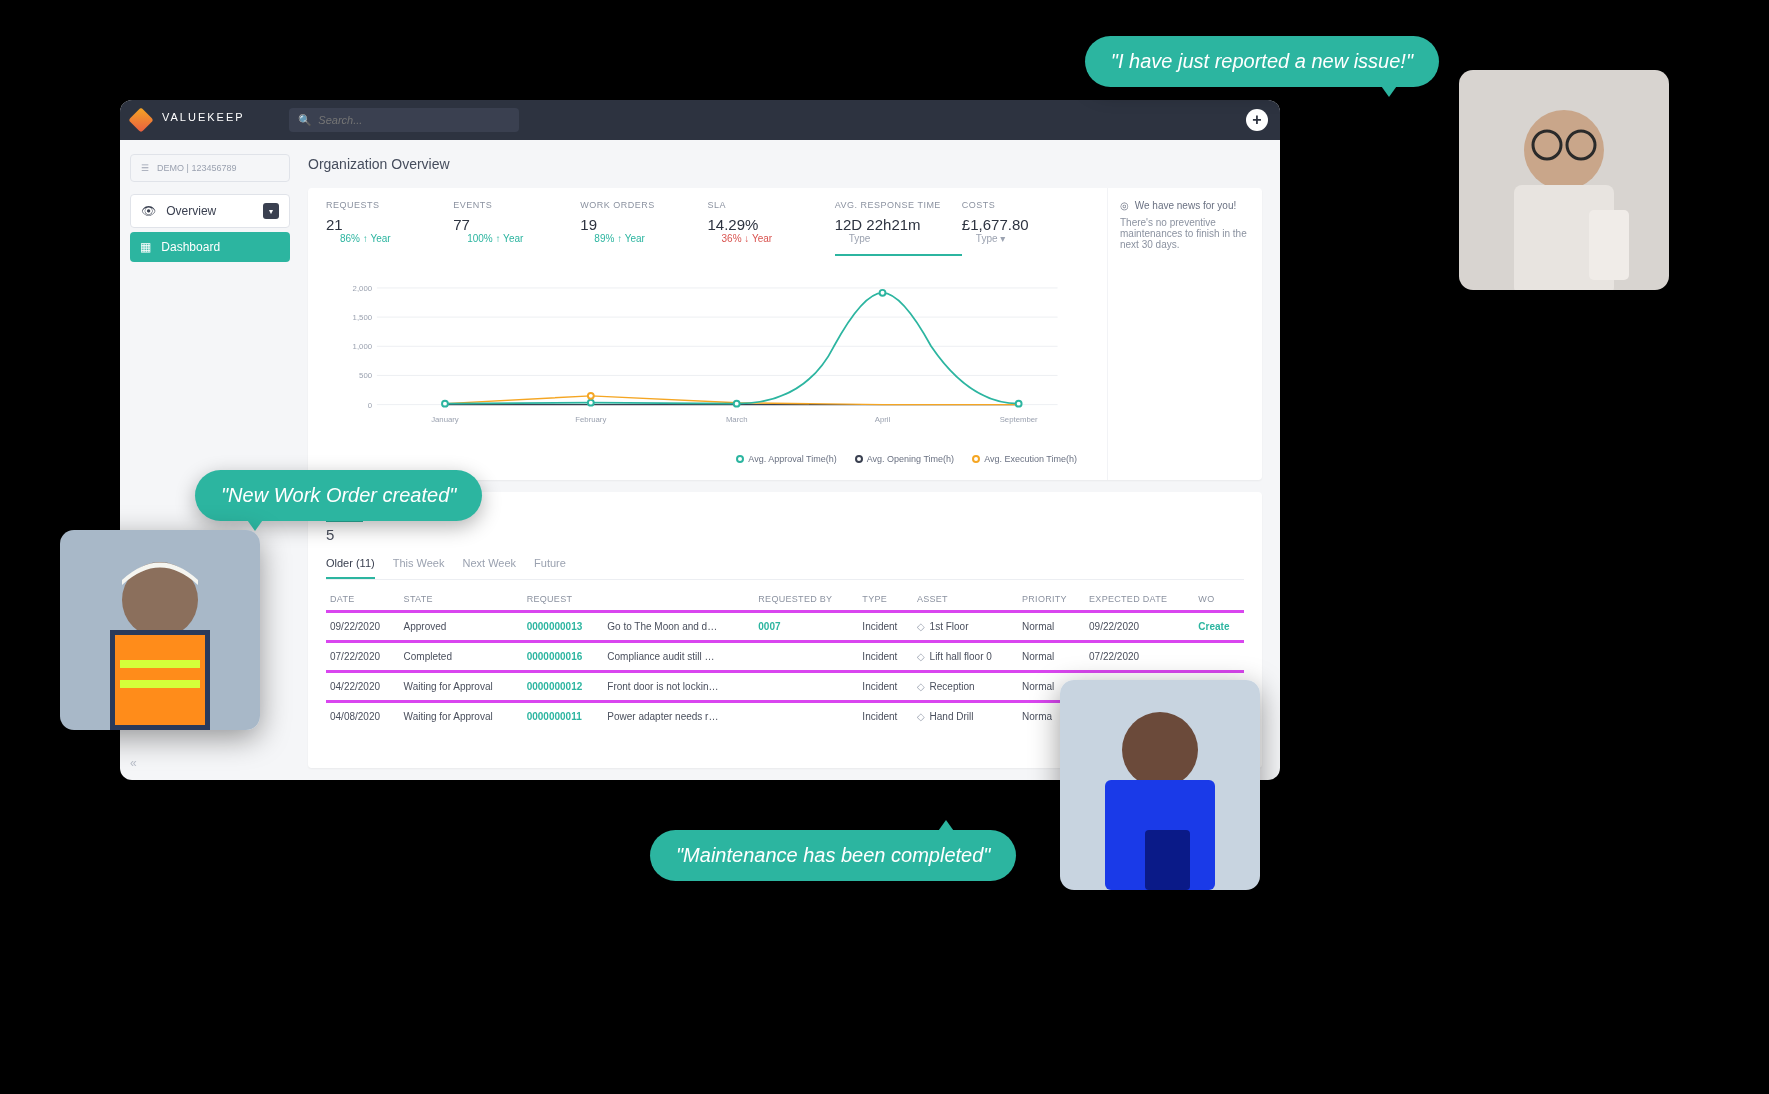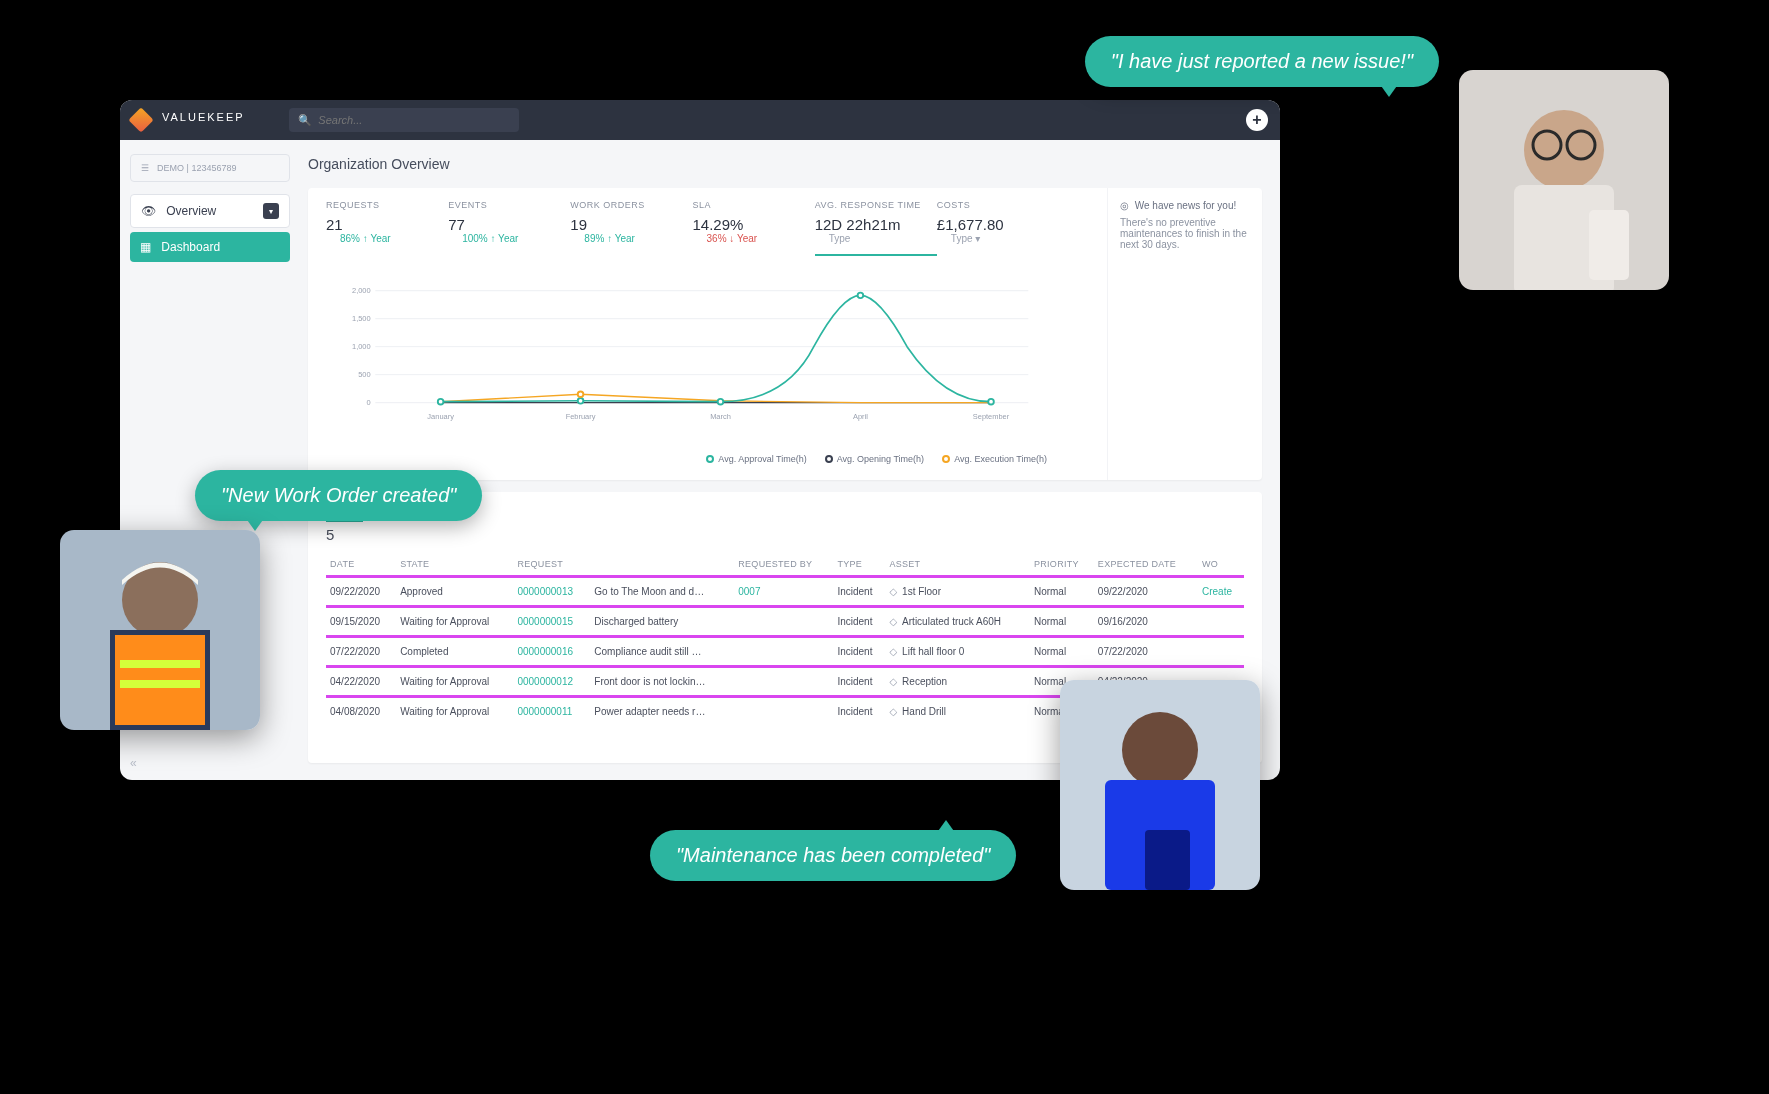--- a/index.html
+++ b/index.html
@@ -40,33 +40,33 @@
 .table-card { padding: 14px 18px; }
 .wo-due-head { display:flex; flex-direction:column; gap:4px; margin-bottom: 10px; }
 .wo-due-label { font-size: 9px; color: #8b92a0; text-transform: uppercase; border-bottom: 2px solid #2cb5a0; width: fit-content; padding-bottom: 4px;}
 .wo-due-value { font-size: 15px; color: #4a4f5d; }
 .tabs { display: flex; gap: 18px; font-size: 11px; color: #9ba2b0; border-bottom: 1px solid #eceef2; margin-bottom: 8px; margin-top:14px; }
 .tab { padding-bottom: 8px; cursor: pointer; }
 .tab.active { color: #3a4050; border-bottom: 2px solid #2cb5a0; }
 table { width: 100%; border-collapse: collapse; font-size: 10px; }
 th { text-align: left; color: #8b92a0; font-weight: 500; text-transform: uppercase; font-size: 9px; padding: 6px 4px; letter-spacing: 0.3px; }
 td { padding: 8px 4px; color: #4a4f5d; border-top: 3px solid #d946ef; }
-td.link { color: #2cb5a0; }
+td.link { color: #2cb5a0; font-weight: bold; }
 .asset-cell { display: flex; align-items: center; gap: 5px; }
 .view-all { text-align: right; font-size: 10px; color: #6a7182; padding-top: 8px; display: flex; justify-content: flex-end; align-items: center; gap: 6px;}
 .view-all .circ { width:16px; height:16px; border:1px solid #2cb5a0; border-radius:50%; display:flex; align-items:center; justify-content:center; color:#2cb5a0; font-size:9px;}
 
 .person { position: absolute; border-radius: 14px; overflow: hidden; box-shadow: 0 8px 30px rgba(0,0,0,0.4); }
 .person svg { display: block; }
 .bubble { position: absolute; background: #2cb5a0; color: #fff; padding: 14px 26px; border-radius: 28px; font-size: 20px; font-style: italic; font-weight: 300; box-shadow: 0 6px 20px rgba(0,0,0,0.3); }
 .bubble::after { content:''; position: absolute; width: 0; height: 0; }
 .bubble.top-right::after { bottom: -10px; right: 40px; border-left: 10px solid transparent; border-right: 10px solid transparent; border-top: 14px solid #2cb5a0; }
 .bubble.mid-left::after { bottom: -10px; left: 50px; border-left: 10px solid transparent; border-right: 10px solid transparent; border-top: 14px solid #2cb5a0; }
 .bubble.bottom::after { top: -10px; right: 60px; border-left: 10px solid transparent; border-right: 10px solid transparent; border-bottom: 14px solid #2cb5a0; }
-.wide-card { display:flex;gap:30px; }
+.wide-card { display:flex; }
 .wide-card .chart-wrap { flex:1; }
 .wide-card .info-panel { width:155px; padding:12px; font-size:10px; color:#8b92a0; border-left:1px solid #f2f3f6; }
 .info-panel .ptitle { display:flex; gap:6px; align-items:center; color:#6a7182; margin-bottom:6px;}
 .pagination-row { display:flex; justify-content:flex-end; align-items:center; gap:6px; padding: 0 14px 8px; font-size:9px; color:#9ba2b0;}
 </style>
 </head>
 <body>
 
 <div class="app-window">
   <div class="topbar">
@@ -221,20 +221,26 @@
             <span>›</span>
           </div>
         </div>
       </div>
 
       <div class="card table-card">
         <div class="wo-due-head">
           <div class="wo-due-label">WO DUE</div>
           <div class="wo-due-value">5</div>
         </div>
+        <div class="tabs" id="tabs-row">
+            <div class="tab active">Older (11)</div>
+            <div class="tab">This Week</div>
+            <div class="tab">Next Week</div>
+            <div class="tab">Future</div>
+          </div>
         <table>
           <thead>
               <tr id="thead-row">
                 <th>DATE</th>
                 <th>STATE</th>
                 <th>REQUEST</th>
                 <th></th>
                 <th>REQUESTED BY</th>
                 <th>TYPE</th>
                 <th>ASSET</th>
@@ -252,34 +258,20 @@
     <td class="link">0007</td>
     <td>Incident</td>
     <td>
                   <span class="asset-cell"><span style="color:#9ba2b0">◇</span>1st Floor</span>
                 </td>
     <td>Normal</td>
     <td>09/22/2020</td>
     <td class="link">Create</td>
               </tr>
               <tr>
-    <td>09/15/2020</td>
-    <td>Waiting for Approval</td>
-    <td class="link">0000000015</td>
-    <td>Discharged battery</td>
-    <td class="link"></td>
-    <td>Incident</td>
-    <td>
-                  <span class="asset-cell"><span style="color:#9ba2b0">◇</span>Articulated truck A60H</span>
-                </td>
-    <td>Normal</td>
-    <td>09/16/2020</td>
-    <td class="link"></td>
-              </tr>
-              <tr>
     <td>07/22/2020</td>
     <td>Completed</td>
     <td class="link">0000000016</td>
     <td>Compliance audit still …</td>
     <td class="link"></td>
     <td>Incident</td>
     <td>
                   <span class="asset-cell"><span style="color:#9ba2b0">◇</span>Lift hall floor 0</span>
                 </td>
     <td>Normal</td>

